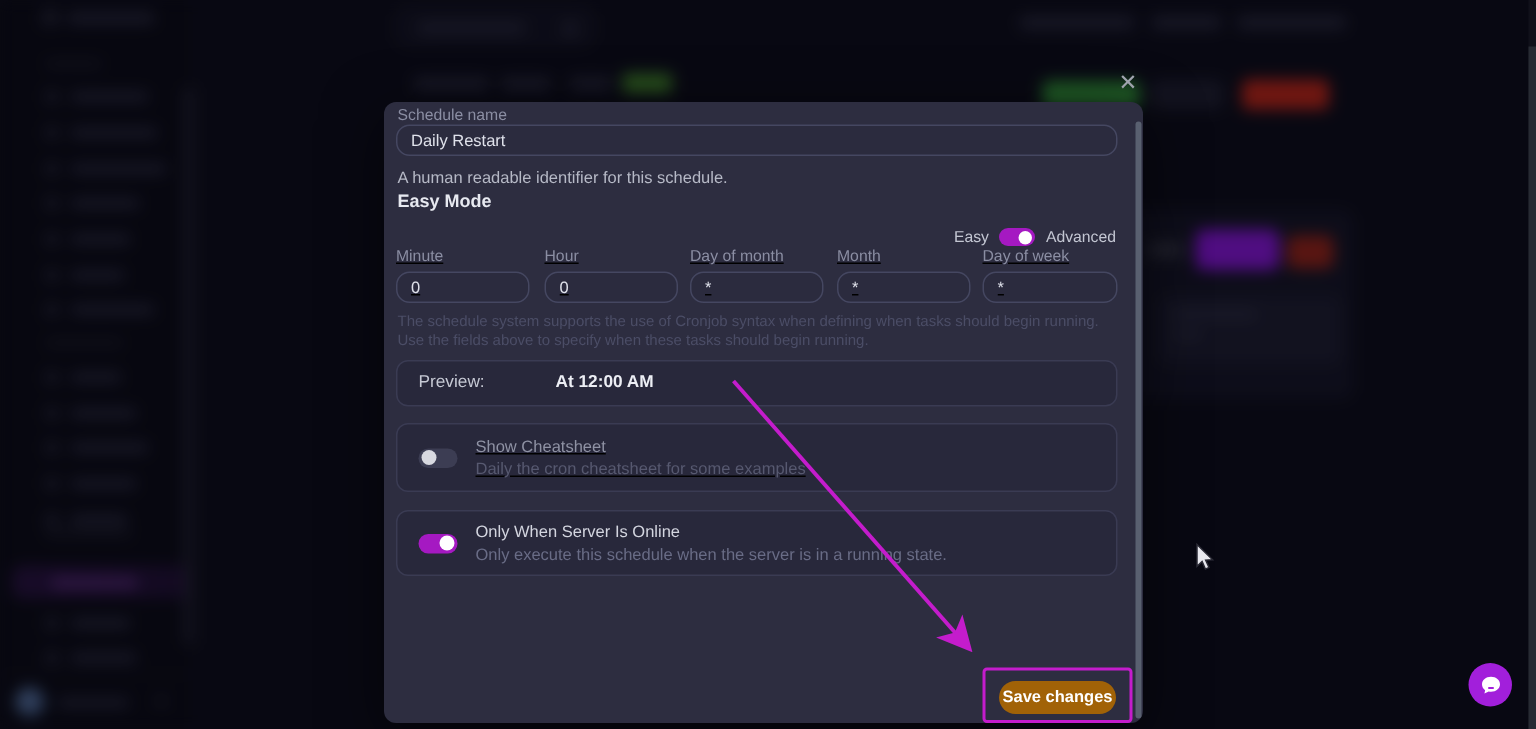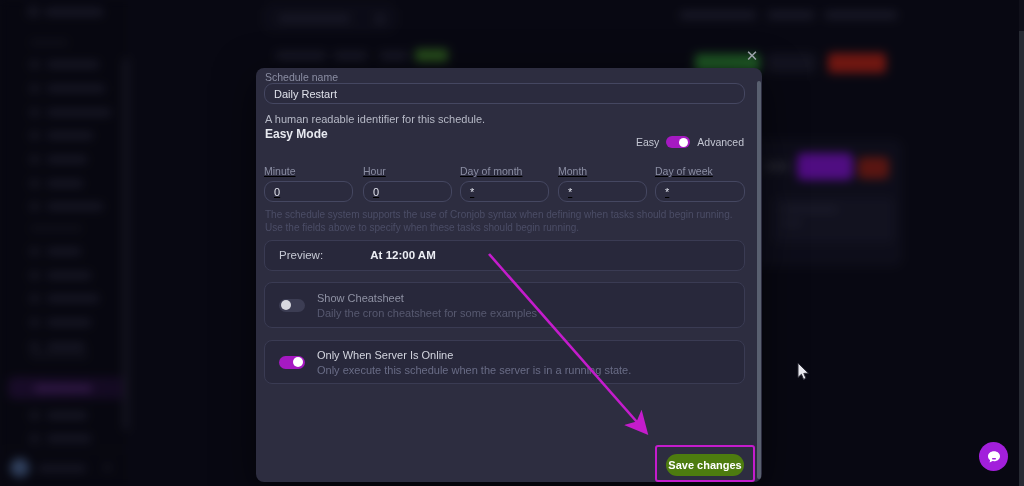--- a/index.html
+++ b/index.html
@@ -56,44 +56,44 @@
     border-radius:8px; box-shadow:0 10px 40px rgba(0,0,0,0.55); }
   #modal-close { position:absolute; left:743px; top:47px; width:18px; height:18px; color:#a7acb6;
     font-size:15px; line-height:18px; text-align:center; cursor:pointer; }
   .flabel { position:absolute; font-size:10.5px; color:#8b8ea3; }
   .finput { position:absolute; height:21px; background:#2b2b3e; border:1px solid #454761; border-radius:9px;
     color:#dfe1ea; font-size:11px; padding:0 9px; font-family:"Liberation Sans", sans-serif; outline:none; width:100%; }
   #name-input-wrap { position:absolute; left:8px; top:15px; width:481px; }
   #name-helper { position:absolute; left:9px; top:45px; font-size:11px; color:#b6b9c6; }
   #easy-title { position:absolute; left:9px; top:59px; font-size:12px; font-weight:bold; color:#e7e9f0; }
   #easy-sub { position:absolute; left:9px; top:74px; font-size:11.5px; color:#b6b9c6; }
-  #easy-toggle-group { position:absolute; right:18px; top:68px; display:flex; align-items:center; gap:7px; }
+  #easy-toggle-group { position:absolute; right:18px; top:84px; display:flex; align-items:center; gap:7px; }
   .tgl-side-label { font-size:10.5px; color:#c3c6d2; }
   .tgl { position:relative; width:26px; height:13px; border-radius:7px; background:#3c3d53; cursor:pointer; }
   .tgl .knob { position:absolute; top:1.5px; left:2px; width:10px; height:10px; border-radius:50%; background:#d8d9e0; }
   .tgl.on { background:#a519c2; }
   .tgl.on .knob { left:auto; right:2px; background:#ffffff; }
   .cron-col { position:absolute; top:97px; width:89px;text-decoration:underline; }
   .cron-col .flabel { position:static; display:block; margin-bottom:4px; }
   .cron-col .finput { position:static; display:block; }
   #cron-help { position:absolute; left:9px; top:140px; width:484px; font-size:10px; line-height:13px; color:#4b4d66; }
   .mrow { position:absolute; left:8px; width:481px; background:#28283b; border:1px solid #3a3b53; border-radius:8px; }
   #preview-row { top:172px; height:31px; line-height:29px; padding-left:14px; font-size:11.5px; color:#c6c9d4; }
   #preview-row b { color:#eceef4;margin-left:44px; }
   .trow { display:flex; align-items:center; padding-left:14px; gap:12px; }
   .trow .rtxt { display:flex; flex-direction:column; gap:3px; }
   .rlabel { font-size:11px; color:#d3d5df; }
   .rlabel.dim { color:#8f92a4; }
   .rdesc { font-size:11px; color:#696c86; }
   .rdesc.dim { color:#575970; }
-  #cheatsheet-row { top:214px; height:46px; }
+  #cheatsheet-row { top:214px; height:46px;text-decoration:underline; }
   #online-row { top:272px; height:44px; }
   #enabled-row { top:328px; height:44px; }
   #save-button { position:absolute; left:410px; top:386px; width:78px; height:22px; border:none; border-radius:14px;
-    background:#4d7c0f; color:#ffffff; font-size:11px; font-weight:bold; font-family:"Liberation Sans", sans-serif; cursor:pointer; }
+    background:#a16207; color:#ffffff; font-size:11px; font-weight:bold; font-family:"Liberation Sans", sans-serif; cursor:pointer; }
   #modal-scroll-thumb { position:absolute; right:1px; top:13px; width:4px; height:398px; border-radius:2px; background:#596070; }
 
   
   #annotation-svg { position:absolute; inset:0; width:1024px; height:486px; pointer-events:none; }
 
   
   #chat-fab { position:absolute; left:979px; top:442px; width:29px; height:29px; border-radius:50%;
     background:#a21fdb; display:flex; align-items:center; justify-content:center; cursor:pointer; }
 
   #cursor { position:absolute; left:795px; top:362px; pointer-events:none; }

